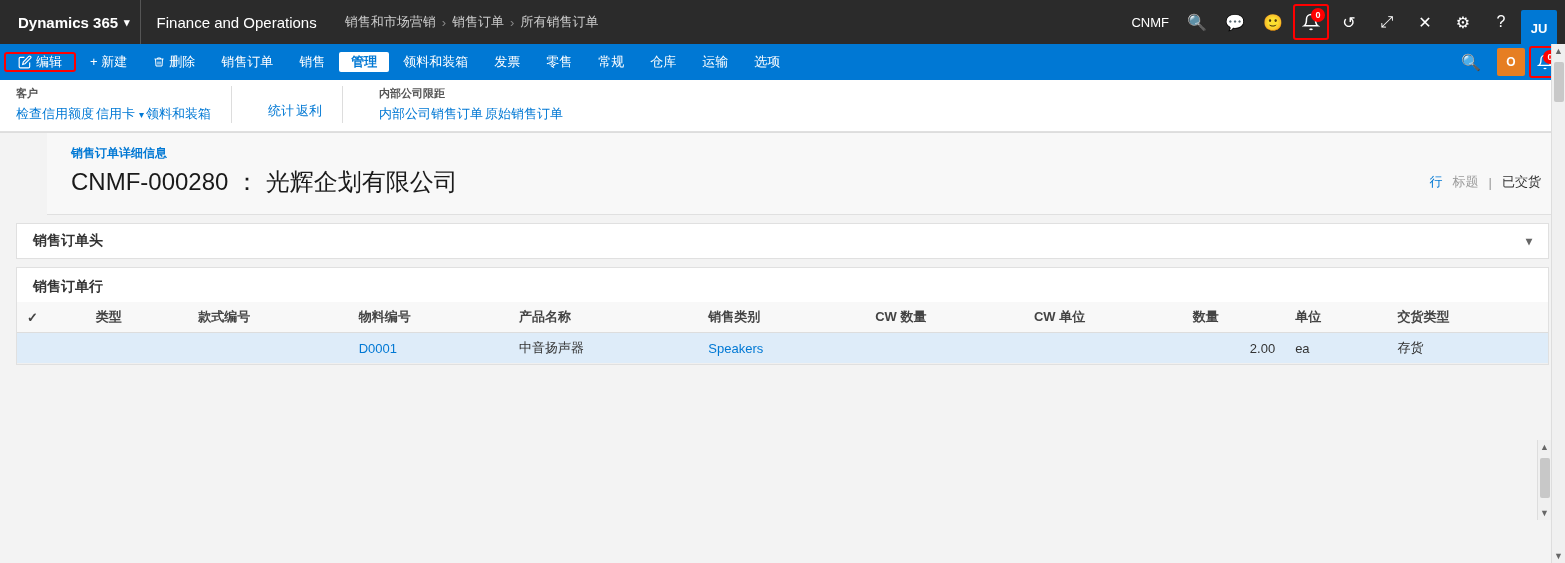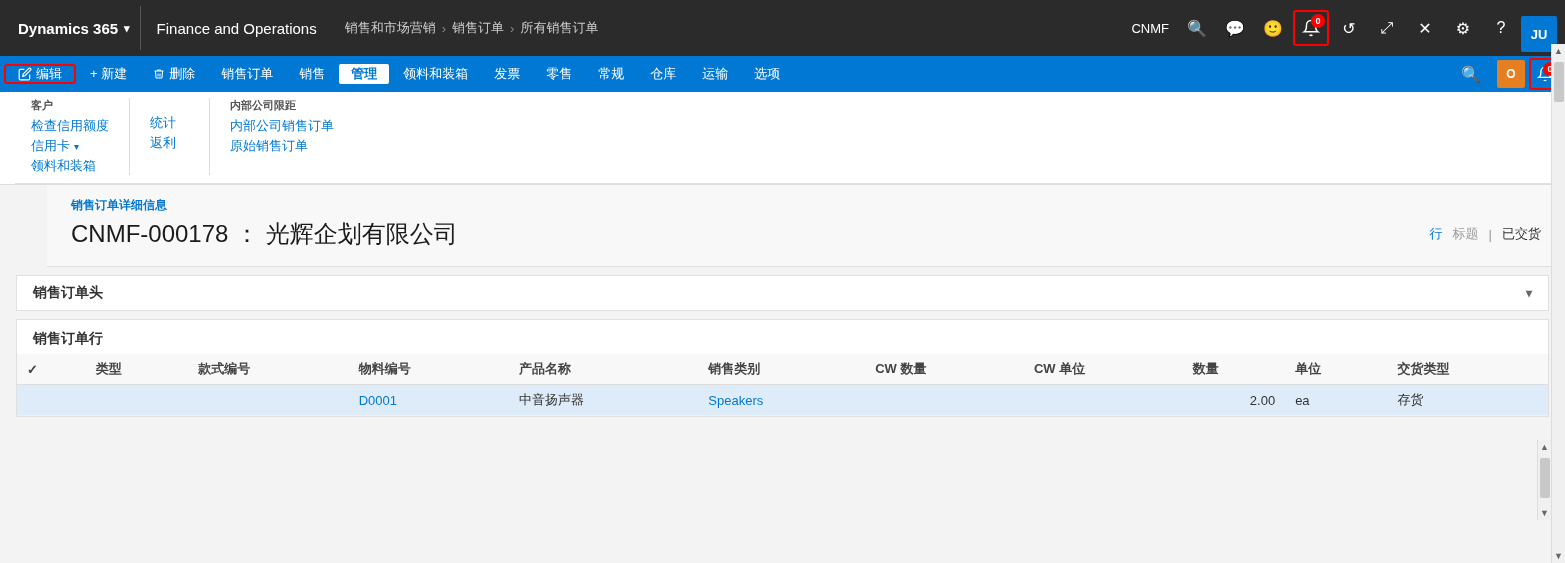--- a/index.html
+++ b/index.html
@@ -3,21 +3,21 @@
   <meta charset="utf-8">
   <style>
     * { margin: 0; padding: 0; box-sizing: border-box; }
     body { font-family: 'Segoe UI', sans-serif; font-size: 13px; background: #f3f3f3; width: 1565px; min-height: 563px; overflow: hidden; }
 
     
     .top-nav {
       background: #1a1a2e;
       background: #1c1c1c;
       background: #2b2b2b;
-      height: 56px;
+      height: 44px;
       display: flex;
       align-items: center;
       color: #fff;
       padding: 0 8px;
       gap: 0;
     }
     .top-nav-left {
       display: flex;
       align-items: center;
       gap: 0;
@@ -145,39 +145,38 @@
       color: #fff;
       font-size: 16px;
       cursor: pointer;
     }
 
     
     .ribbon-content {
       background: #fff;
       padding: 6px 16px 8px;
       display: flex;
-      gap: 0;
+      gap: 16px;
       border-bottom: 1px solid #e0e0e0;
-      margin-left: 15px;
     }
     .ribbon-group {
       padding: 0 20px 0 0;
       margin-right: 20px;
       border-right: 1px solid #ddd;
     }
     .ribbon-group:last-child { border-right: none; }
     .ribbon-group-title {
       font-size: 11px;
       color: #555;
       font-weight: 600;
       margin-bottom: 4px;
     }
     .ribbon-group-items {
       display: flex;
-      flex-direction: column;
+      flex-direction: row;
       gap: 2px;
     }
     .ribbon-link {
       color: #0078d4;
       font-size: 13px;
       cursor: pointer;
       text-decoration: none;
       display: flex;
       align-items: center;
       gap: 4px;
@@ -464,21 +463,21 @@
 
   </div>
 </div>
 
 <div class="content">
 
   <div class="order-header">
     <div class="order-detail-label">销售订单详细信息</div>
     <div class="order-title-row">
       <div class="order-title">
-        <span>CNMF-000178</span>
+        <span>CNMF-000280</span>
         <span>：</span>
         <span>光辉企划有限公司</span>
       </div>
       <div class="order-status-row">
         <span class="status-link">行</span>
         <span class="status-sep">标题</span>
         <span class="status-sep">|</span>
         <span class="status-text">已交货</span>
       </div>
     </div>

